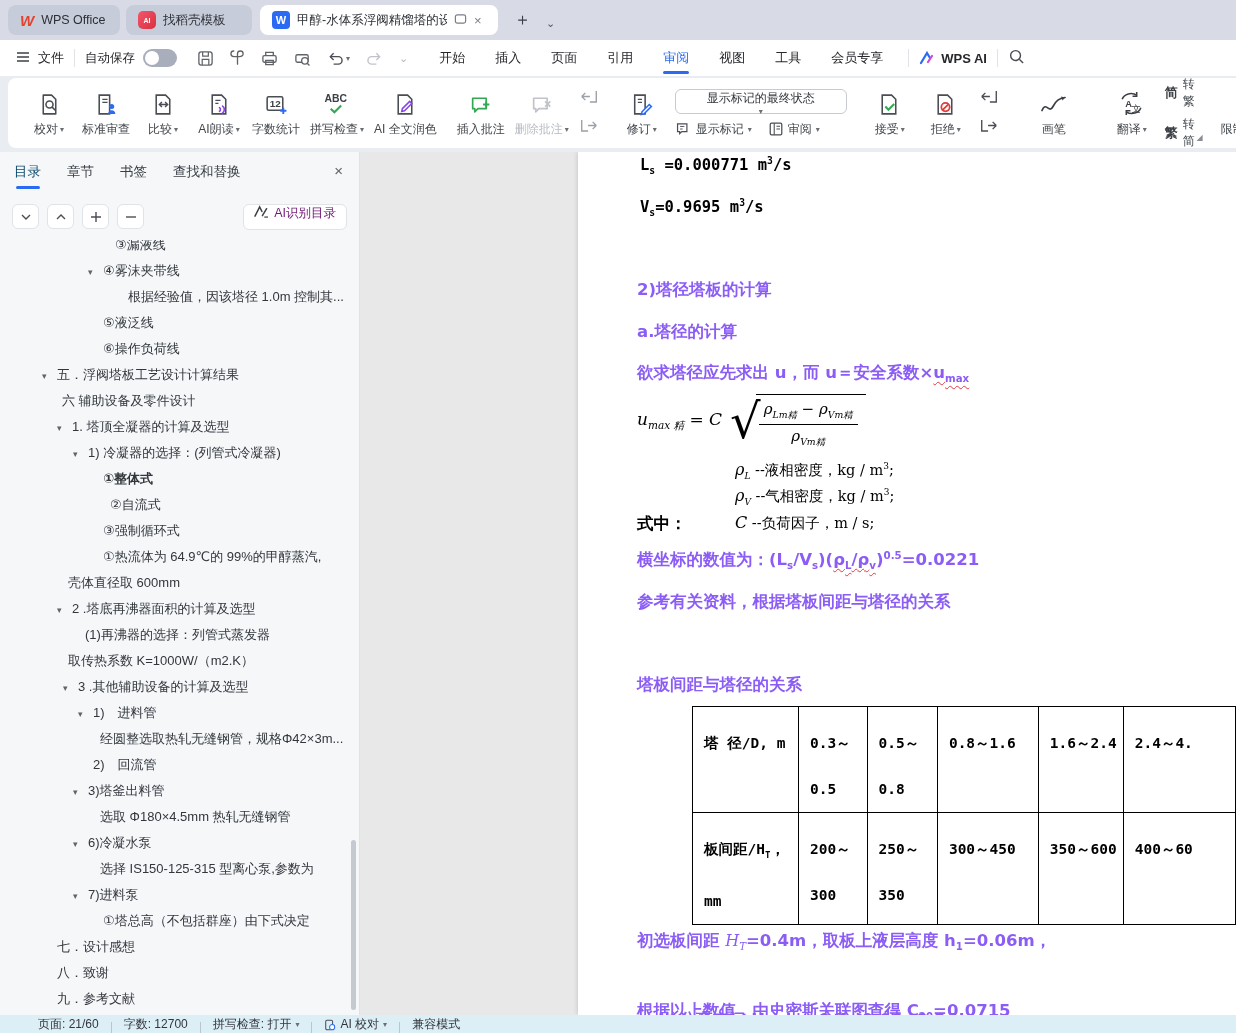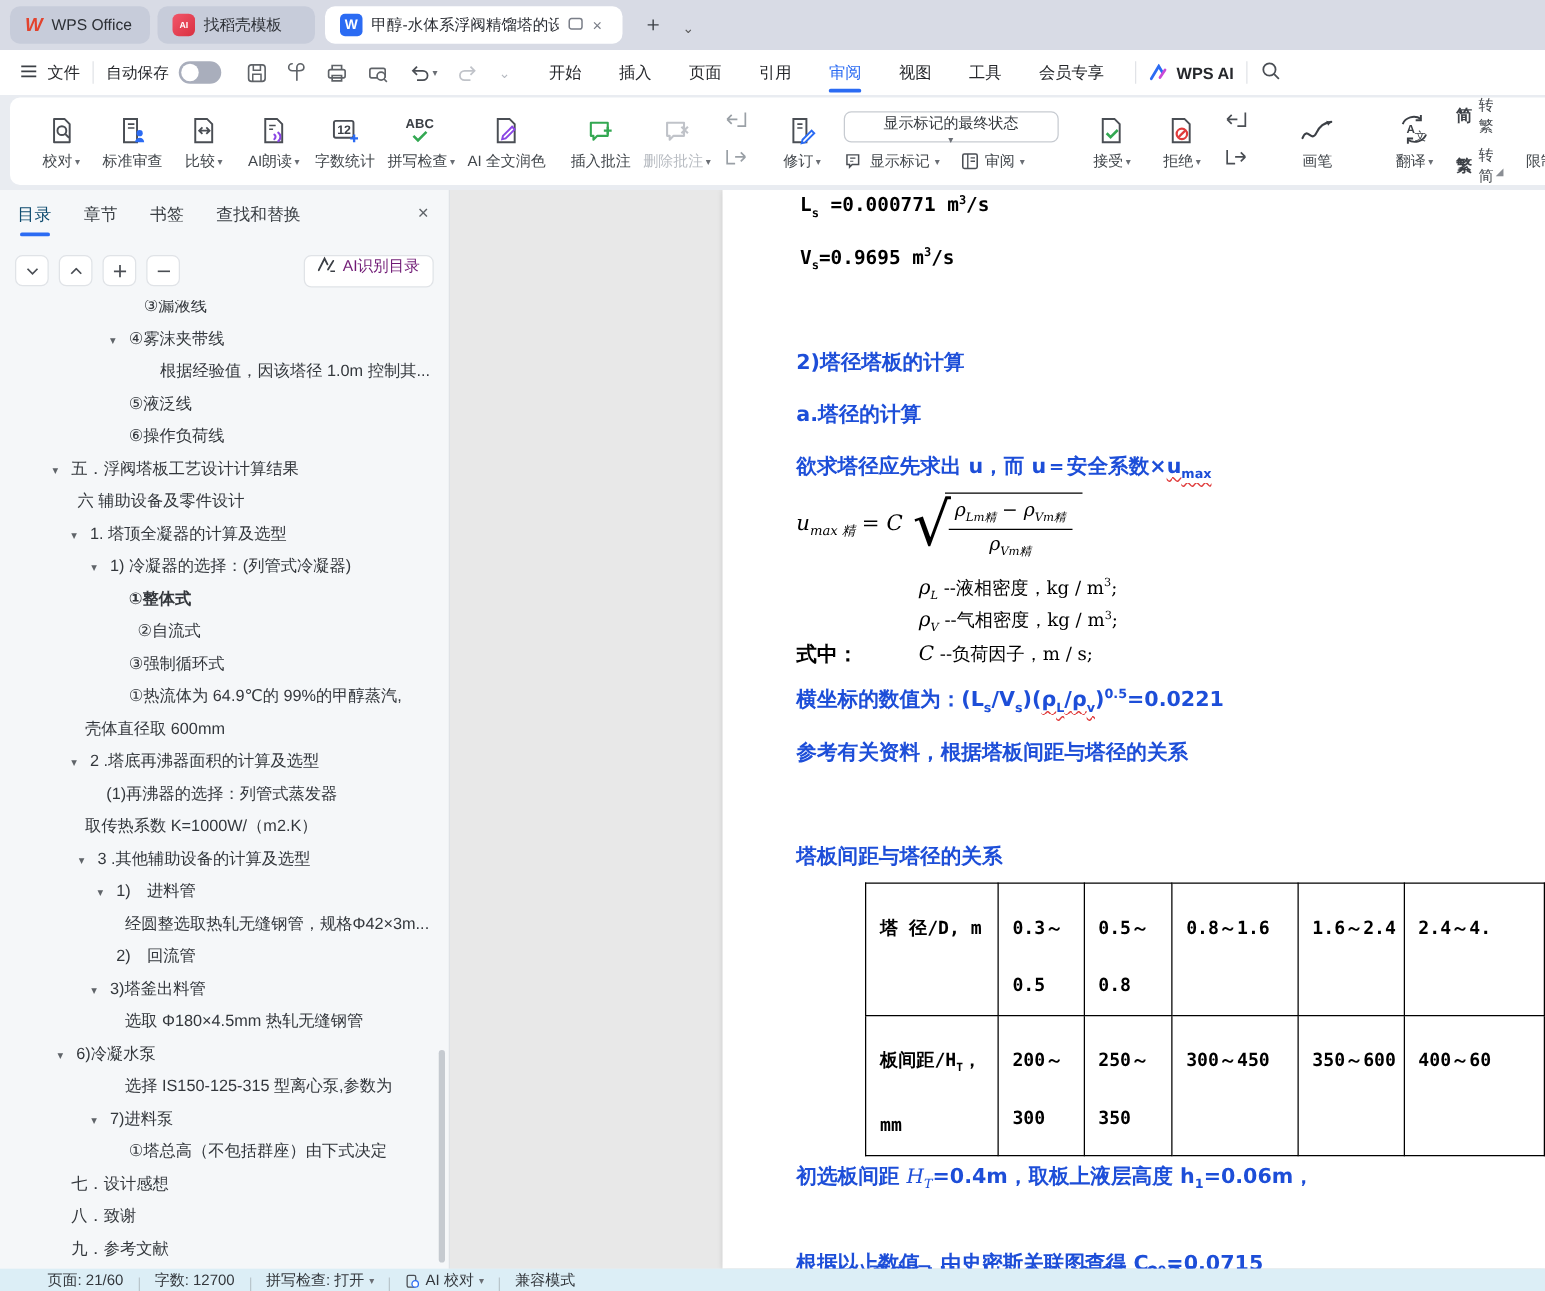--- a/index.html
+++ b/index.html
@@ -82,21 +82,21 @@
   .oarr{display:inline-block;width:15px;font-size:9px;color:#5f6469;}
   .sscroll{position:absolute;right:3px;top:688px;width:5px;height:170px;border-radius:3px;background:#c5cad0;}
 
   
   .docarea{position:absolute;left:360px;top:152px;right:0;bottom:18px;background:#e8e8e8;overflow:hidden;}
   .page{position:absolute;left:218px;top:0;width:658px;height:863px;background:#fff;
        box-shadow:0 0 5px rgba(0,0,0,.18);}
   .page > div{position:absolute;white-space:nowrap;}
   .m{font-family:"DejaVu Sans Mono","Liberation Mono",monospace;font-weight:bold;font-size:15.5px;color:#000;}
   .b{font-weight:bold;font-size:16px;color:#000;font-family:"DejaVu Sans","Liberation Sans",sans-serif;}
-  .b2{font-weight:bold;font-size:16.5px;color:#1d4ed8;font-family:"DejaVu Sans","Liberation Sans",sans-serif;}
+  .b2{font-weight:bold;font-size:16.5px;color:#8b5cf6;font-family:"DejaVu Sans","Liberation Sans",sans-serif;}
   .page sub{font-size:62%;}
   .page sup{font-size:62%;}
   .wavy{text-decoration-line:underline;text-decoration-style:wavy;text-decoration-color:#e03c3c;
        text-decoration-thickness:1px;text-underline-offset:3px;}
   .sym{font-family:"DejaVu Serif","Liberation Serif",serif;font-style:italic;font-weight:normal;font-size:16px;}
   .defline{font-size:14.5px;font-weight:normal;color:#000;font-family:"DejaVu Serif","Liberation Serif",serif;}
   .formula{display:flex;align-items:center;font-family:"DejaVu Serif","Liberation Serif",serif;
        font-style:italic;font-size:17px;color:#000;}
   .radical{font-size:48px;font-style:normal;line-height:0.9;margin-left:8px;font-weight:400;}
   .radicand{border-top:1.6px solid #000;padding:3px 8px 0 3px;margin-left:-5px;}
@@ -538,21 +538,21 @@
         <div class="oitem" style="padding-left: 68px;"><span>壳体直径取 600mm</span></div>
         <div class="oitem" style="padding-left: 57px;"><span class="oarr">▾</span><span>2 .塔底再沸器面积的计算及选型</span></div>
         <div class="oitem" style="padding-left: 85px;"><span>(1)再沸器的选择：列管式蒸发器</span></div>
         <div class="oitem" style="padding-left: 68px;"><span>取传热系数 K=1000W/（m2.K）</span></div>
         <div class="oitem" style="padding-left: 63px;"><span class="oarr">▾</span><span>3 .其他辅助设备的计算及选型</span></div>
         <div class="oitem" style="padding-left: 78px;"><span class="oarr">▾</span><span>1)　进料管</span></div>
         <div class="oitem" style="padding-left: 100px;"><span>经圆整选取热轧无缝钢管，规格Φ42×3m...</span></div>
         <div class="oitem" style="padding-left: 93px;"><span>2)　回流管</span></div>
         <div class="oitem" style="padding-left: 73px;"><span class="oarr">▾</span><span>3)塔釜出料管</span></div>
         <div class="oitem" style="padding-left: 100px;"><span>选取  Φ180×4.5mm 热轧无缝钢管</span></div>
-        <div class="oitem" style="padding-left: 46px;"><span class="oarr">▾</span><span>6)冷凝水泵</span></div>
+        <div class="oitem" style="padding-left: 73px;"><span class="oarr">▾</span><span>6)冷凝水泵</span></div>
         <div class="oitem" style="padding-left: 100px;"><span>选择 IS150-125-315 型离心泵,参数为</span></div>
         <div class="oitem" style="padding-left: 73px;"><span class="oarr">▾</span><span>7)进料泵</span></div>
         <div class="oitem" style="padding-left: 103px;"><span>①塔总高（不包括群座）由下式决定</span></div>
         <div class="oitem" style="padding-left: 57px;"><span>七．设计感想</span></div>
         <div class="oitem" style="padding-left: 57px;"><span>八．致谢</span></div>
         <div class="oitem" style="padding-left: 57px;"><span>九．参考文献</span></div>
       </div>
     <div class="sscroll"></div>
   </div>
 

